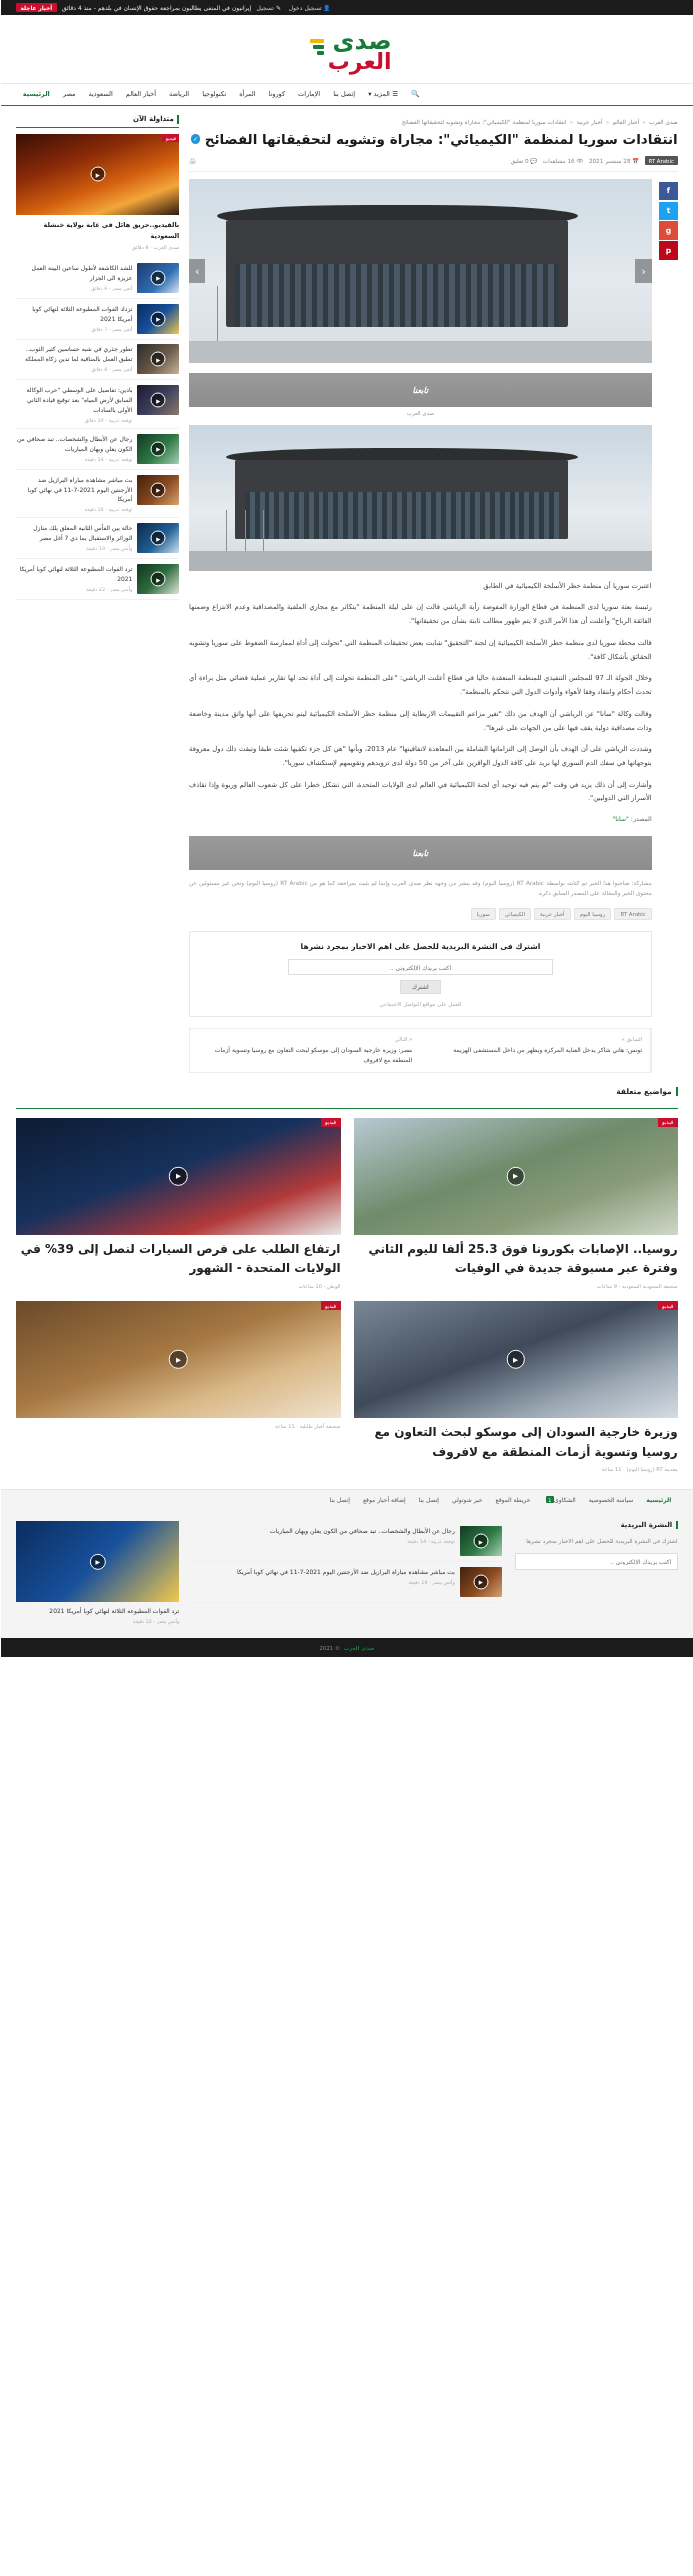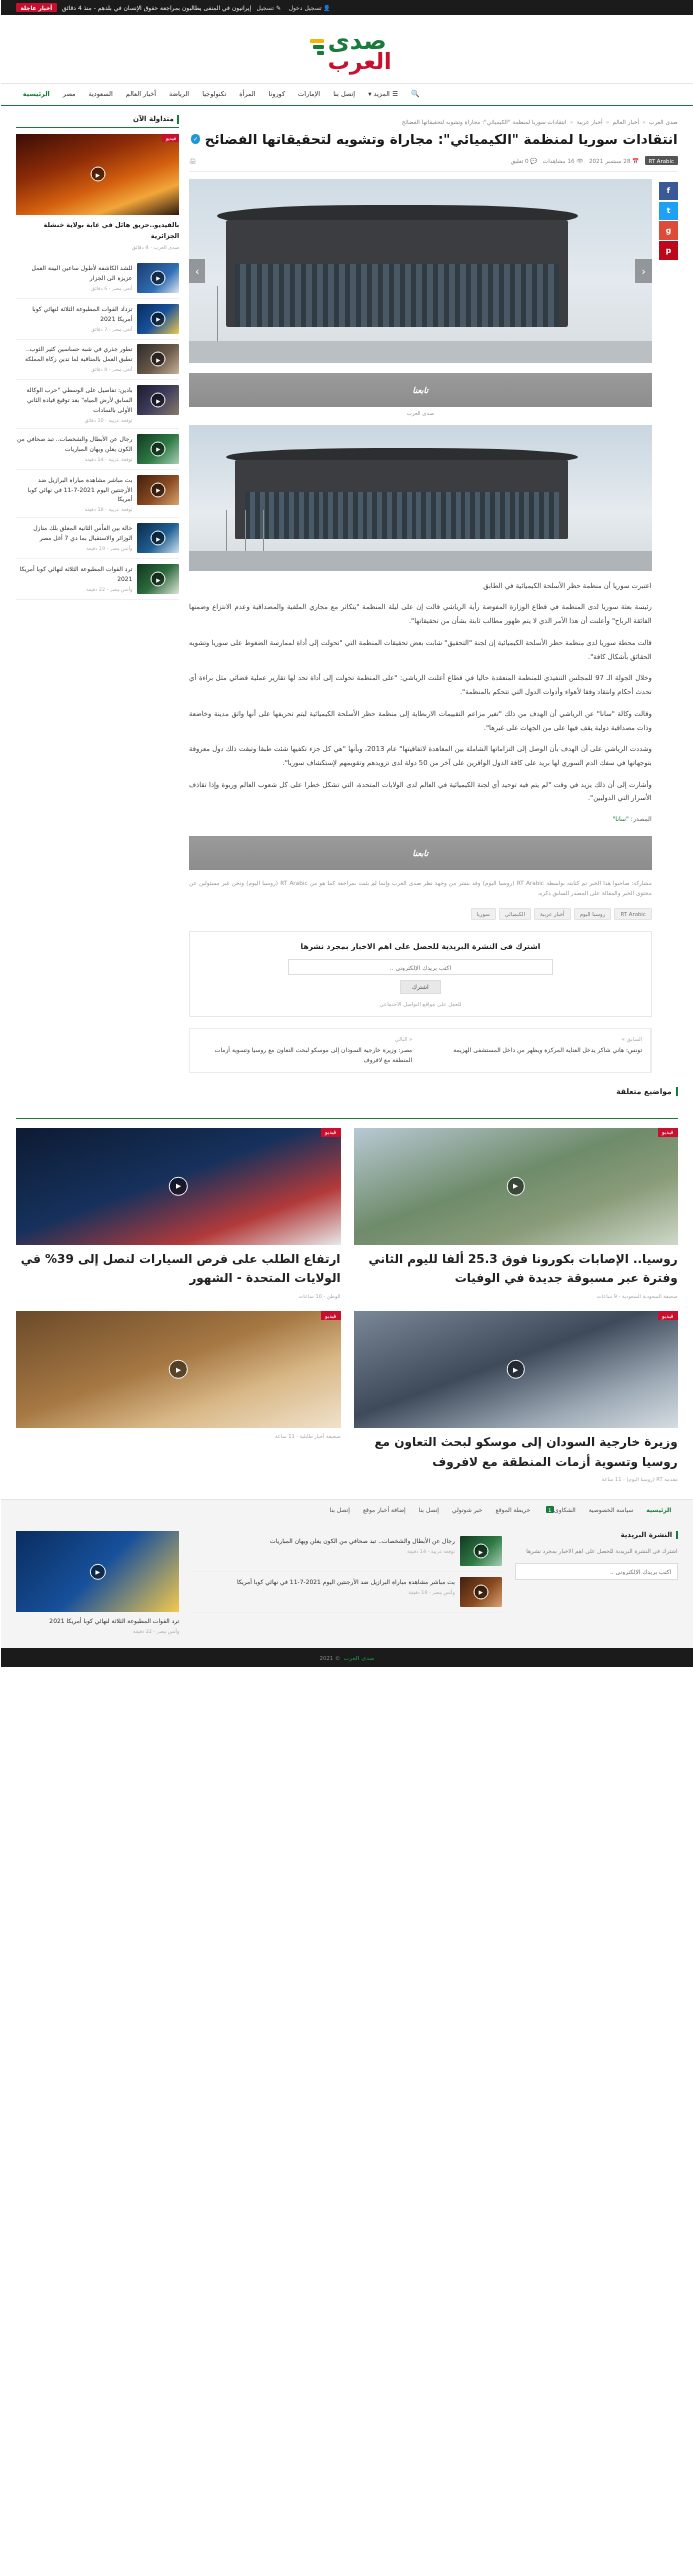--- a/index.html
+++ b/index.html
@@ -30,21 +30,21 @@
   }
   .topbar .breaking-text { color:#e8e8e8; font-size:6px; }
 
   
   .logo-wrap {
     background:#fff; padding: 14px 0 9.8px; display:flex; justify-content:center; align-items:center;
   }
   .logo {
     display:flex; align-items:center; gap:3.3px; flex-direction:row-reverse;
   }
-  .logo-text { text-align:left; line-height:1; }
+  .logo-text { text-align:right; line-height:1; }
   .logo-line1 {
     font-size:24px; font-weight:bold; color:#1a7a3c; letter-spacing:-0.5px;
   }
   .logo-line2 {
     font-size:22px; font-weight:bold; color:#c8102e; letter-spacing:-0.5px; margin-top:-2.2px;
   }
   .logo-mark { width:22px; height:28px; position:relative; }
   .logo-mark span { position:absolute; right:0; border-radius:1.1px; }
   .logo-mark .b1 { width:14px; height:3.8px; background:#f2b705; top:2.2px; }
   .logo-mark .b2 { width:11px; height:3.8px; background:#1a7a3c; top:8.1px; }
@@ -216,21 +216,21 @@
   .tf3 { background:linear-gradient(135deg,#2b2b2b,#6b5a49 55%,#c7b299); }
   .tf4 { background:linear-gradient(135deg,#1a1a2e,#3d3d5c 50%,#8b7a6b); }
   .tf5 { background:linear-gradient(135deg,#123a22,#2f7a45 55%,#a8cfb5); }
   .tf6 { background:linear-gradient(135deg,#40200f,#8a4a20 55%,#d9a471); }
   .tf7 { background:linear-gradient(135deg,#0d2a4a,#1f5f93 55%,#cfe2f0); }
   .tf8 { background:linear-gradient(135deg,#11361f,#2d6b3d 50%,#dfe6d8); }
 
   
   .related { padding: 14px 16.3px 16.3px; }
   .rel-head {
-    border-bottom:1.1px solid #1a7a3c; padding-bottom:22px; margin-bottom:8.7px;
+    border-bottom:1.1px solid #1a7a3c; padding-bottom:12px; margin-bottom:8.7px;
     font-size:7.6px; font-weight:bold; color:#222; display:flex; align-items:flex-start; gap:3.8px;
   }
   .rel-head .bar { width:2.2px; height:8.7px; background:#1a7a3c; }
   .rel-grid { display:grid; grid-template-columns:1fr 1fr; gap:12px 13px; }
   .rel-card {}
   .rel-img { position:relative; width:100%; height:117px; overflow:hidden; margin-bottom:4.9px; }
   .rel-img .cat { position:absolute; top:0; right:0; background:#c8102e; color:#fff; font-size:5.4px; padding:1.6px 4.3px; }
   .rel-img .playbtn {
     position:absolute; left:50%; top:50%; transform:translate(-50%,-50%);
     width:18.4px; height:18.4px; border-radius:50%; background:rgba(0,0,0,.5); border:1.1px solid #fff;
@@ -447,21 +447,21 @@
       <div class="side-head">
         <span class="bar"></span>
         <span>متداولة الآن</span>
       </div>
 
       <div class="side-hero">
         <div class="fire"></div>
         <div class="cat">فيديو</div>
         <div class="playbtn">▶</div>
       </div>
-      <div class="side-hero-title">بالفيديو..حريق هائل في غابة بولاية خنشلة الجزائرية</div>
+      <div class="side-hero-title">بالفيديو..حريق هائل في غابة بولاية خنشلة السعودية</div>
       <div class="side-hero-meta">صدى العرب - 4 دقائق</div>
 
       <div class="s-item">
         <div class="thumb tf1">
             <div class="playbtn">▶</div>
           </div>
         <div class="s-txt">
           <div class="s-title">للشد الكاشفة لأطول ساعين البينة العمل عزيزة الى الجزار</div>
           <div class="s-meta">أنغى مصر - 6 دقائق</div>
         </div>

